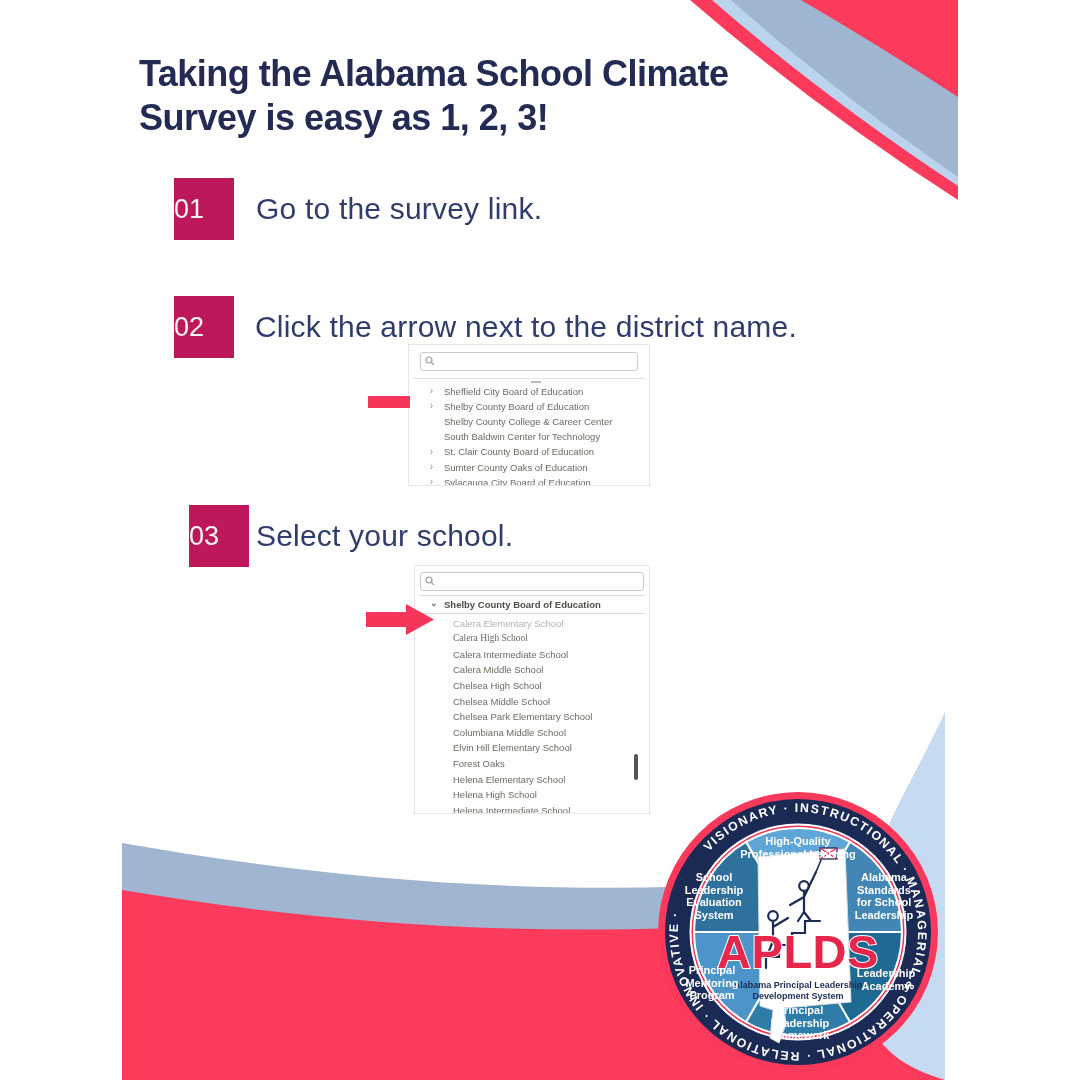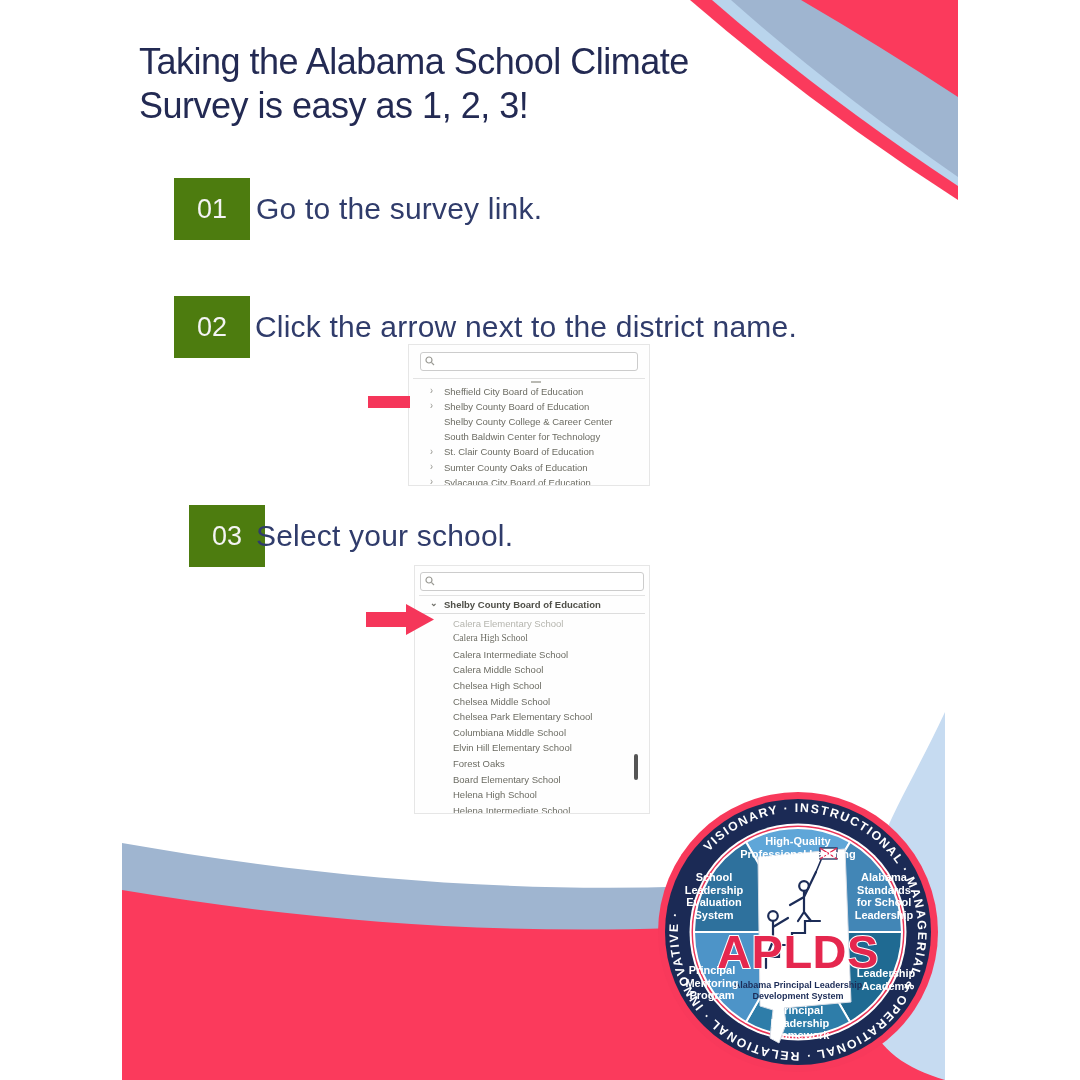--- a/index.html
+++ b/index.html
@@ -2,26 +2,26 @@
 <html><head>
 <meta charset="utf-8">
 <style>
   html,body{margin:0;padding:0;background:#fff;}
   .canvas{position:relative;width:1080px;height:1080px;background:#ffffff;overflow:hidden;
           font-family:"Liberation Sans",sans-serif;}
   svg text{font-family:"Liberation Sans",sans-serif;}
 
   .bg{position:absolute;left:0;top:0;}
 
-  .title{position:absolute;left:139px;top:40px;width:720px;
-         font-size:36px;line-height:44px;font-weight:normal;letter-spacing:-0.5px;
+  .title{position:absolute;left:139px;top:52px;width:720px;
+         font-size:36px;line-height:44px;font-weight:bold;letter-spacing:-0.5px;
          color:#232a53;}
 
-  .step-square{position:absolute;width:76px;height:62px;background:#4d7c0f;
-               color:#f4f4f4;font-size:27px;display:flex;align-items:center;justify-content:center;}
+  .step-square{position:absolute;width:60px;height:62px;background:#be185d;
+               color:#f4f4f4;font-size:27px;display:flex;align-items:center;}
   .step-text{position:absolute;height:62px;display:flex;align-items:center;
              font-size:30px;color:#303c6b;letter-spacing:0.2px;}
   .sq1{left:174px;top:178px;} .tx1{left:256px;top:178px;}
   .sq2{left:174px;top:296px;} .tx2{left:255px;top:296px;}
   .sq3{left:174px;top:505px;margin-left:15px;} .tx3{left:256px;top:505px;}
 
   
   .shot{position:absolute;background:#fefefe;border:1px solid #e6e6e6;overflow:hidden;}
   .shot1{left:408px;top:344px;width:240px;height:140px;}
   .shot2{left:414px;top:565px;width:234px;height:247px;}
@@ -165,21 +165,21 @@
           <div class="row srow" style="top: 129.2px;">
             <span class="lbl">Columbiana Middle School</span>
           </div>
           <div class="row srow" style="top: 144.8px;">
             <span class="lbl">Elvin Hill Elementary School</span>
           </div>
           <div class="row srow" style="top: 160.4px;">
             <span class="lbl">Forest Oaks</span>
           </div>
           <div class="row srow" style="top: 176px;">
-            <span class="lbl">Board Elementary School</span>
+            <span class="lbl">Helena Elementary School</span>
           </div>
           <div class="row srow" style="top: 191px;">
             <span class="lbl">Helena High School</span>
           </div>
           <div class="row srow" style="top: 207.2px;">
             <span class="lbl">Helena Intermediate School</span>
           </div>
         </div>
   </div>
   <div class="thumb" style="left:219px;top:188px;"></div>

